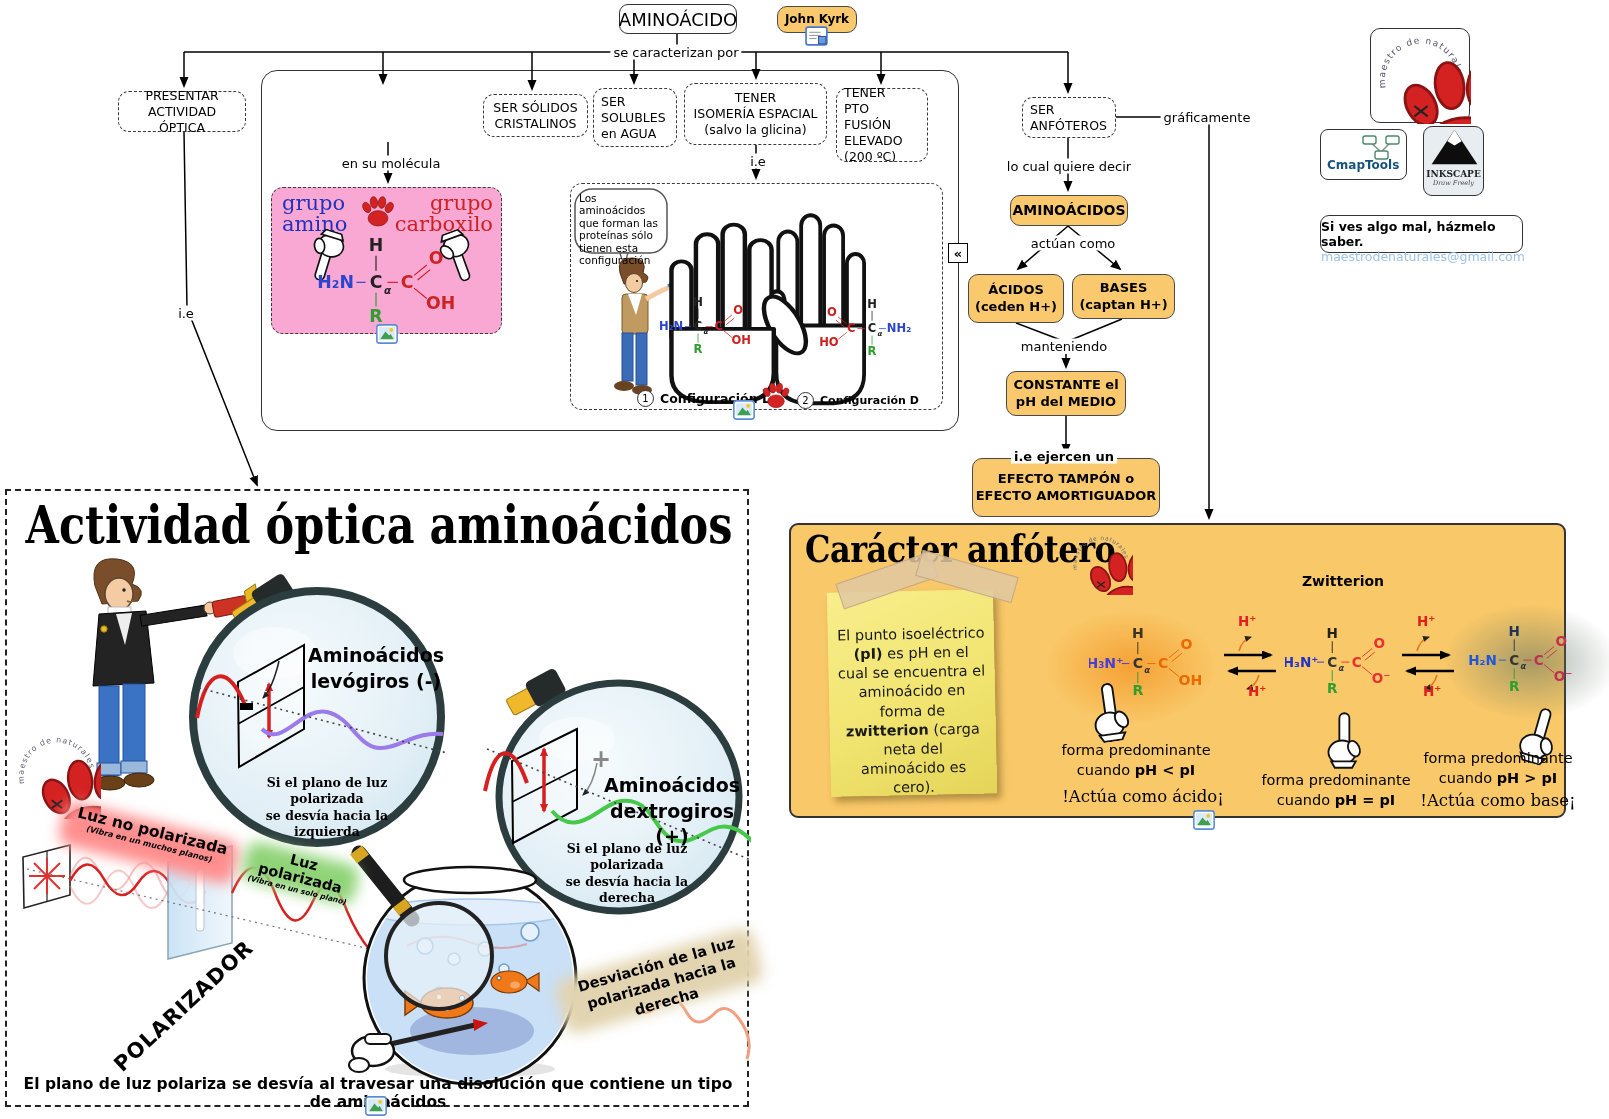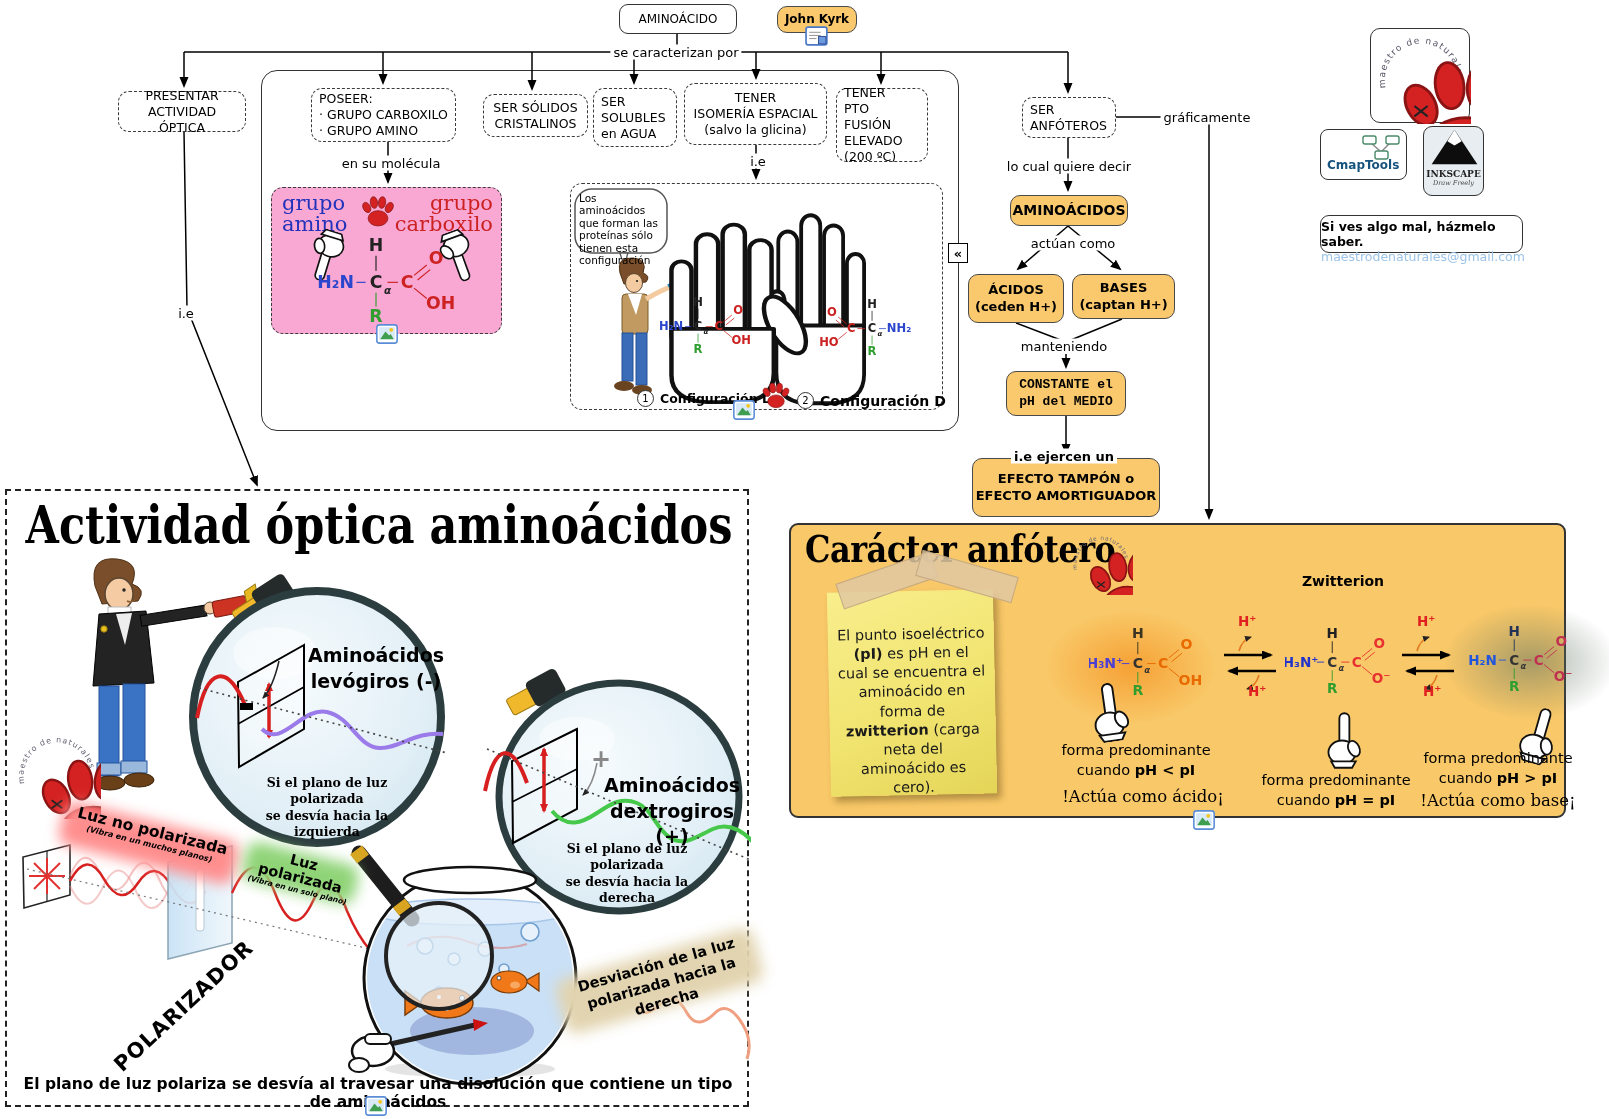--- a/index.html
+++ b/index.html
@@ -498,21 +498,21 @@
 configuración</div>
 <div class="abs" style="left:637px;top:390px;z-index:4;display:flex;align-items:center;gap:6px;">
   <span class="circ">1</span>
   <b style="font-size:12.5px">Configuración L</b>
 </div>
 <svg class="abs" style="left:761px;top:381px;z-index:4;" width="30" height="30">
       <use href="#pawsym"></use>
     </svg>
 <div class="abs" style="left:797px;top:392px;z-index:4;display:flex;align-items:center;gap:6px;">
   <span class="circ">2</span>
-  <b style="font-size:14px">Configuración D</b>
+  <b style="font-size:11px">Configuración D</b>
 </div>
 <svg class="imgico" style="left:733px;top:400px" width="22" height="20">
       <use href="#imgico"></use>
     </svg>
 <div class="abs" style="left:948px;top:243px;width:18px;height:18px;border:1.5px solid #000;background:#fff;display:flex;align-items:center;justify-content:center;font-weight:bold;font-size:13px;z-index:8;">«</div>
 
 <svg class="abs" style="left:0;top:0;z-index:4;" width="1609" height="1119" viewBox="0 0 1609 1119">
   <g stroke="#000" stroke-width="1.5" fill="none">
     <path d="M677,33 V52"></path>
     <path d="M184,52 H1068"></path>
@@ -532,42 +532,37 @@
     <path d="M1016,323 L1066,342"></path>
     <path d="M1122,319 L1066,342"></path>
     <path d="M1066,354 V367" marker-end="url(#arw)"></path>
     <path d="M1066,416 V453" marker-end="url(#arw)"></path>
     <path d="M1116,117 H1209"></path>
     <path d="M1209,117 V518" marker-end="url(#arw)"></path>
   </g>
 </svg>
 
 <div class="solidbox" style="left:619px;top:4px;width:118px;height:30px;display:flex;align-items:center;justify-content:center;">
-  <span style="font-size:12px;">AMINOÁCIDO</span>
+  <span style="font-size:18px;">AMINOÁCIDO</span>
 </div>
 <div class="orange" style="left:777px;top:6px;width:80px;height:27px;font-size:12px;">
   <span>John Kyrk</span>
 </div>
 <svg class="abs" style="left:805px;top:26px;z-index:8;" width="25" height="22" viewBox="0 0 24 21">
   <rect x="1" y="1" width="20" height="17" rx="2" fill="#fff" stroke="#4a79c8" stroke-width="1.6"></rect>
   <line x1="4" y1="6" x2="15" y2="6" stroke="#999"></line>
       <line x1="4" y1="9" x2="15" y2="9" stroke="#999"></line>
       <line x1="4" y1="12" x2="11" y2="12" stroke="#999"></line>
   <rect x="13" y="10" width="7" height="7" fill="#6b9ae0" stroke="#33549a"></rect>
 </svg>
 
 <div class="node center" style="left:118px;top:91px;width:128px;height:41px;align-items:center;">
       <span>PRESENTAR
 ACTIVIDAD ÓPTICA</span>
     </div>
-<div class="node" style="left:311px;top:88px;width:145px;height:54px;">
-      <span>POSEER:
-· GRUPO CARBOXILO
-· GRUPO AMINO</span>
-    </div>
 <div class="node center" style="left:483px;top:94px;width:105px;height:43px;">
       <span>SER SÓLIDOS
 CRISTALINOS</span>
     </div>
 <div class="node" style="left:593px;top:88px;width:84px;height:59px;">
       <span>SER
 SOLUBLES
 en AGUA</span>
     </div>
 <div class="node center" style="left:684px;top:83px;width:143px;height:62px;">
@@ -590,21 +585,21 @@
       <span>AMINOÁCIDOS</span>
     </div>
 <div class="orange" style="left:968px;top:274px;width:96px;height:49px;">
       <span>ÁCIDOS
 (ceden H+)</span>
     </div>
 <div class="orange" style="left:1072px;top:274px;width:103px;height:45px;">
       <span>BASES
 (captan H+)</span>
     </div>
-<div class="orange" style="left:1006px;top:371px;width:120px;height:45px;font-family:Liberation Mono, monospace;">
+<div class="orange" style="left:1006px;top:371px;width:120px;height:45px;">
       <span>CONSTANTE el
 pH del MEDIO</span>
     </div>
 <div class="orange" style="left:972px;top:458px;width:188px;height:59px;">
       <span>EFECTO TAMPÓN o
 EFECTO AMORTIGUADOR</span>
     </div>
 
 <div class="lbl" style="left:676px;top:52px;">se caracterizan por</div>
 <div class="lbl" style="left:391px;top:163px;">en su molécula</div>

